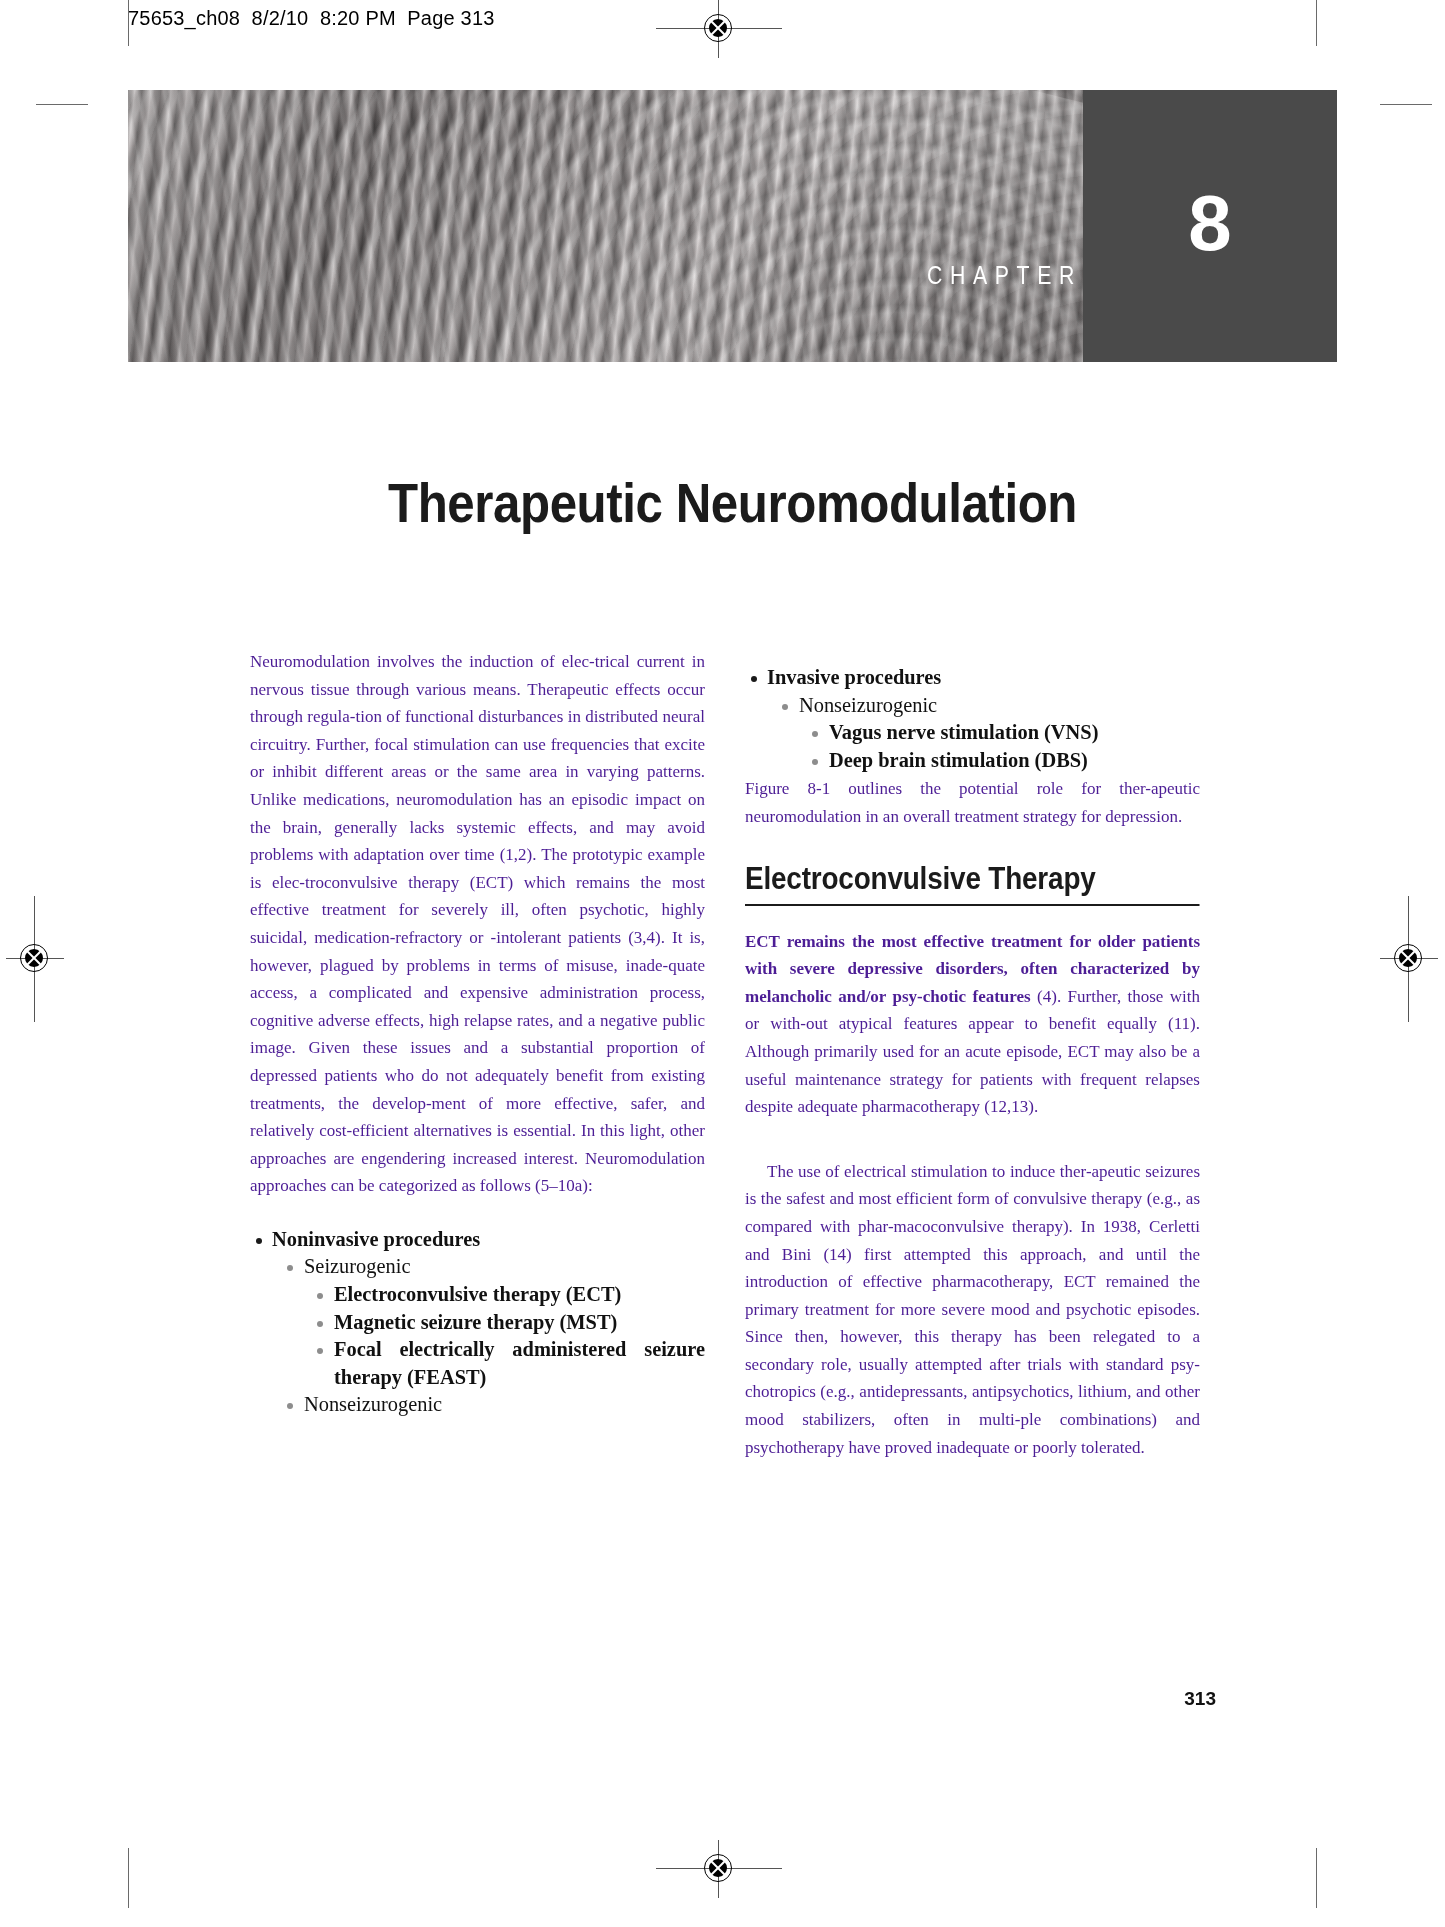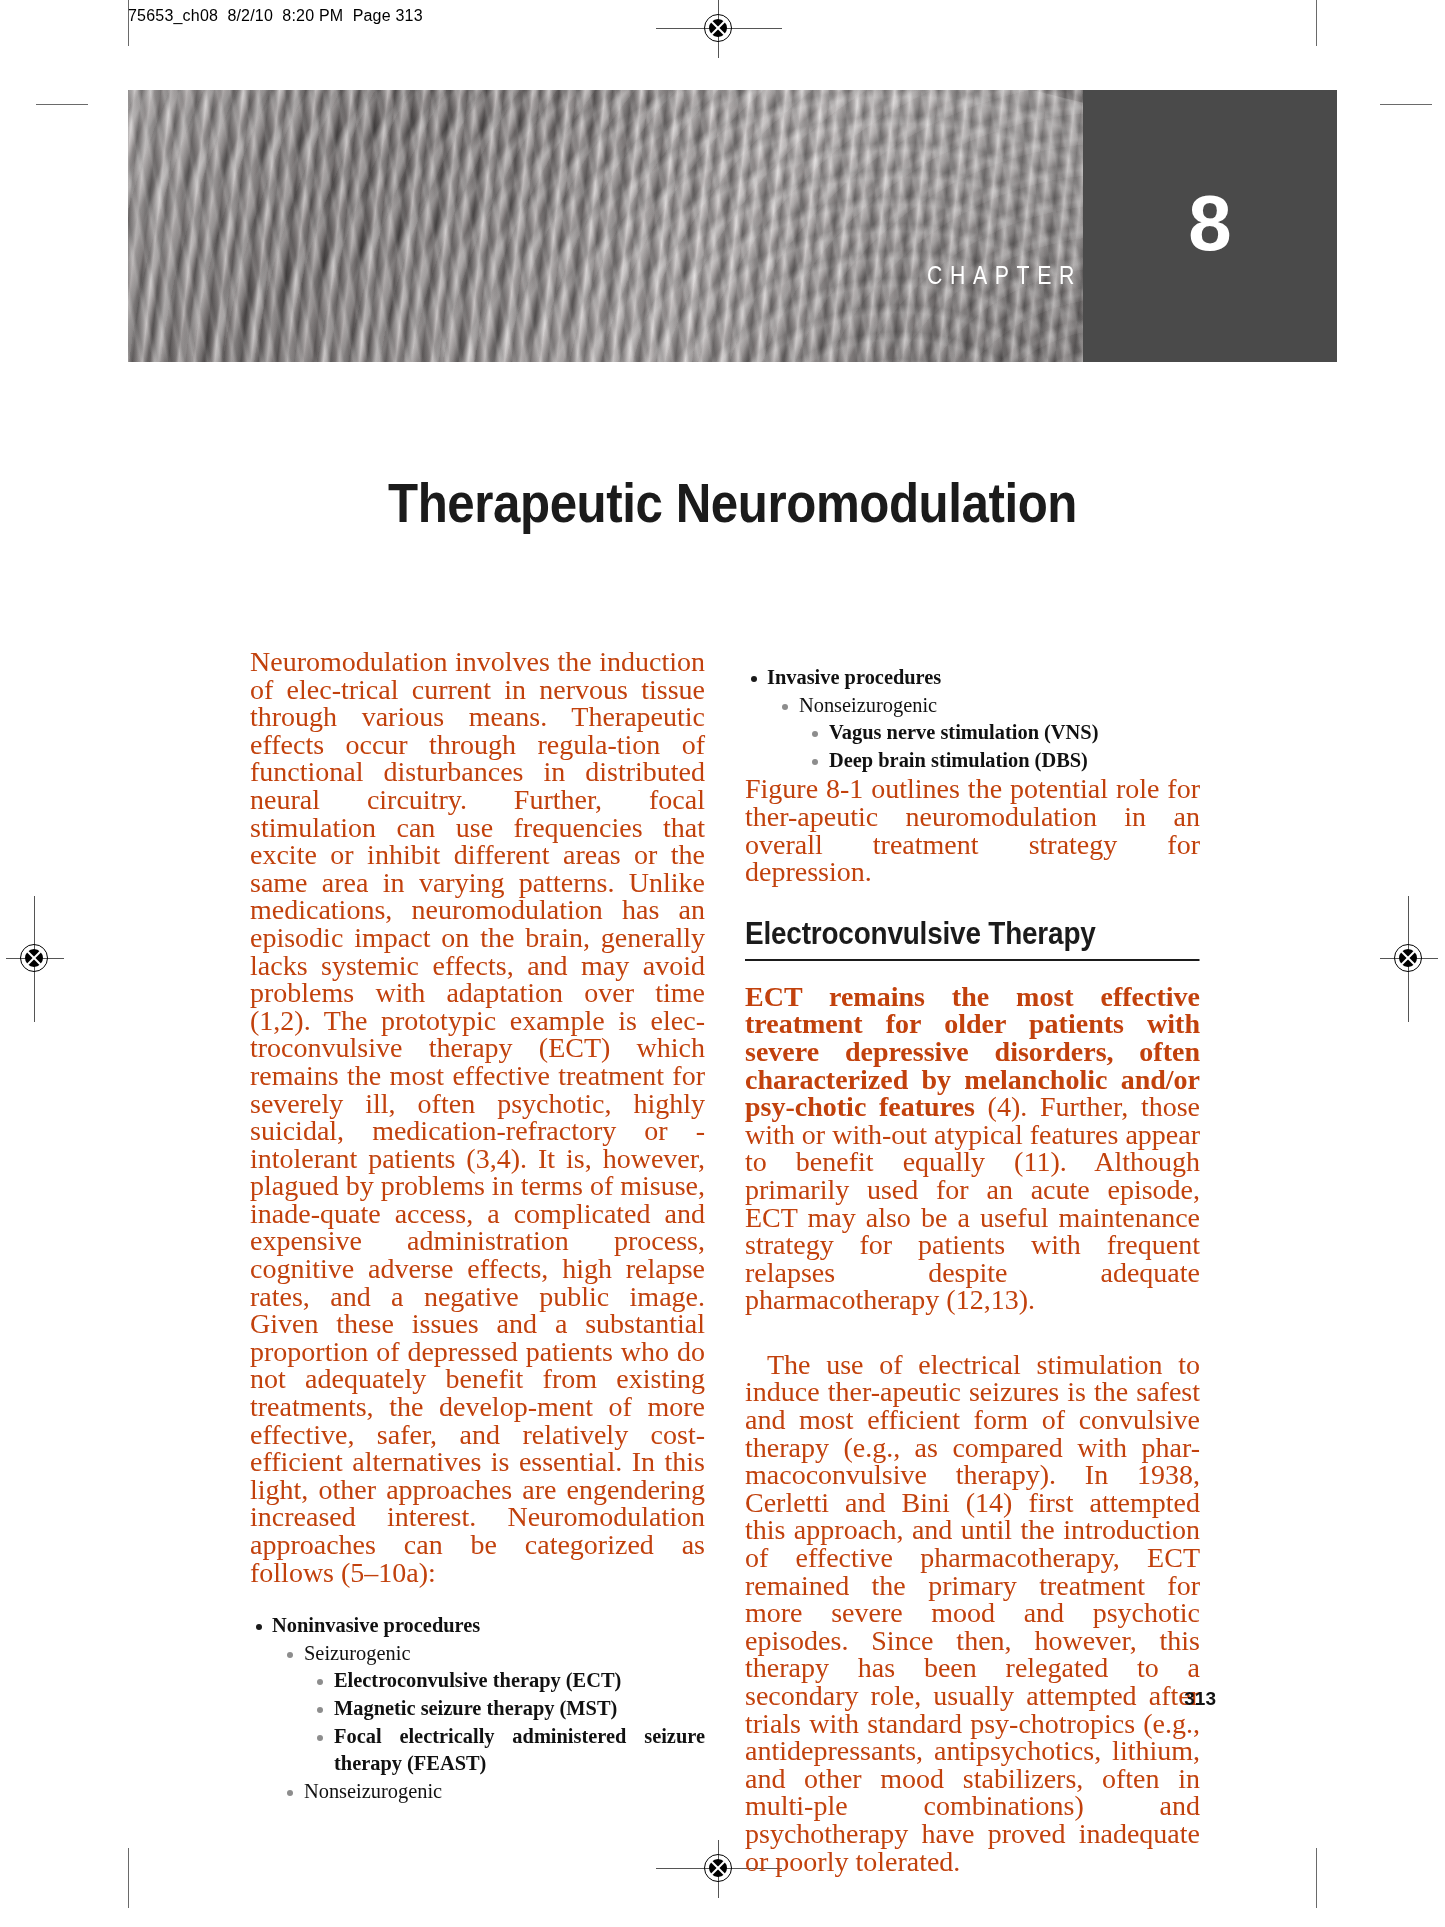--- a/index.html
+++ b/index.html
@@ -71,21 +71,21 @@
     position: absolute;
     background: #6a6a6a;
   }
 
   
   .slug {
     position: absolute;
     left: 128px;
     top: 7px;
     font-family: "Liberation Sans", "DejaVu Sans", sans-serif;
-    font-size: 16px;
+    font-size: 20px;
     letter-spacing: 0.2px;
     color: #000;
     white-space: pre;
   }
 
   
   .banner {
     position: absolute;
     left: 128px;
     top: 90px;
@@ -220,26 +220,26 @@
   .col {
     position: absolute;
     top: 0;
     width: 455px;
   }
   .col-left  { left: 0; }
   .col-right { left: 495px; }
 
   p.body {
     margin: 0;
-    font-size: 28px;
+    font-size: 17px;
     line-height: 27.6px;
     text-align: justify;
     text-justify: inter-word;
     hyphens: manual;
-    color: #c2410c;
+    color: #4c1d95;
   }
   p.body + p.body { text-indent: 22px; margin-top: 37px; }
   p.body b { font-weight: 700; }
 
   ul.lvl1 {
     margin: 26px 0 0 0;
     padding: 0 0 0 22px;
     list-style: none;
   }
   ul.lvl1 > li {

